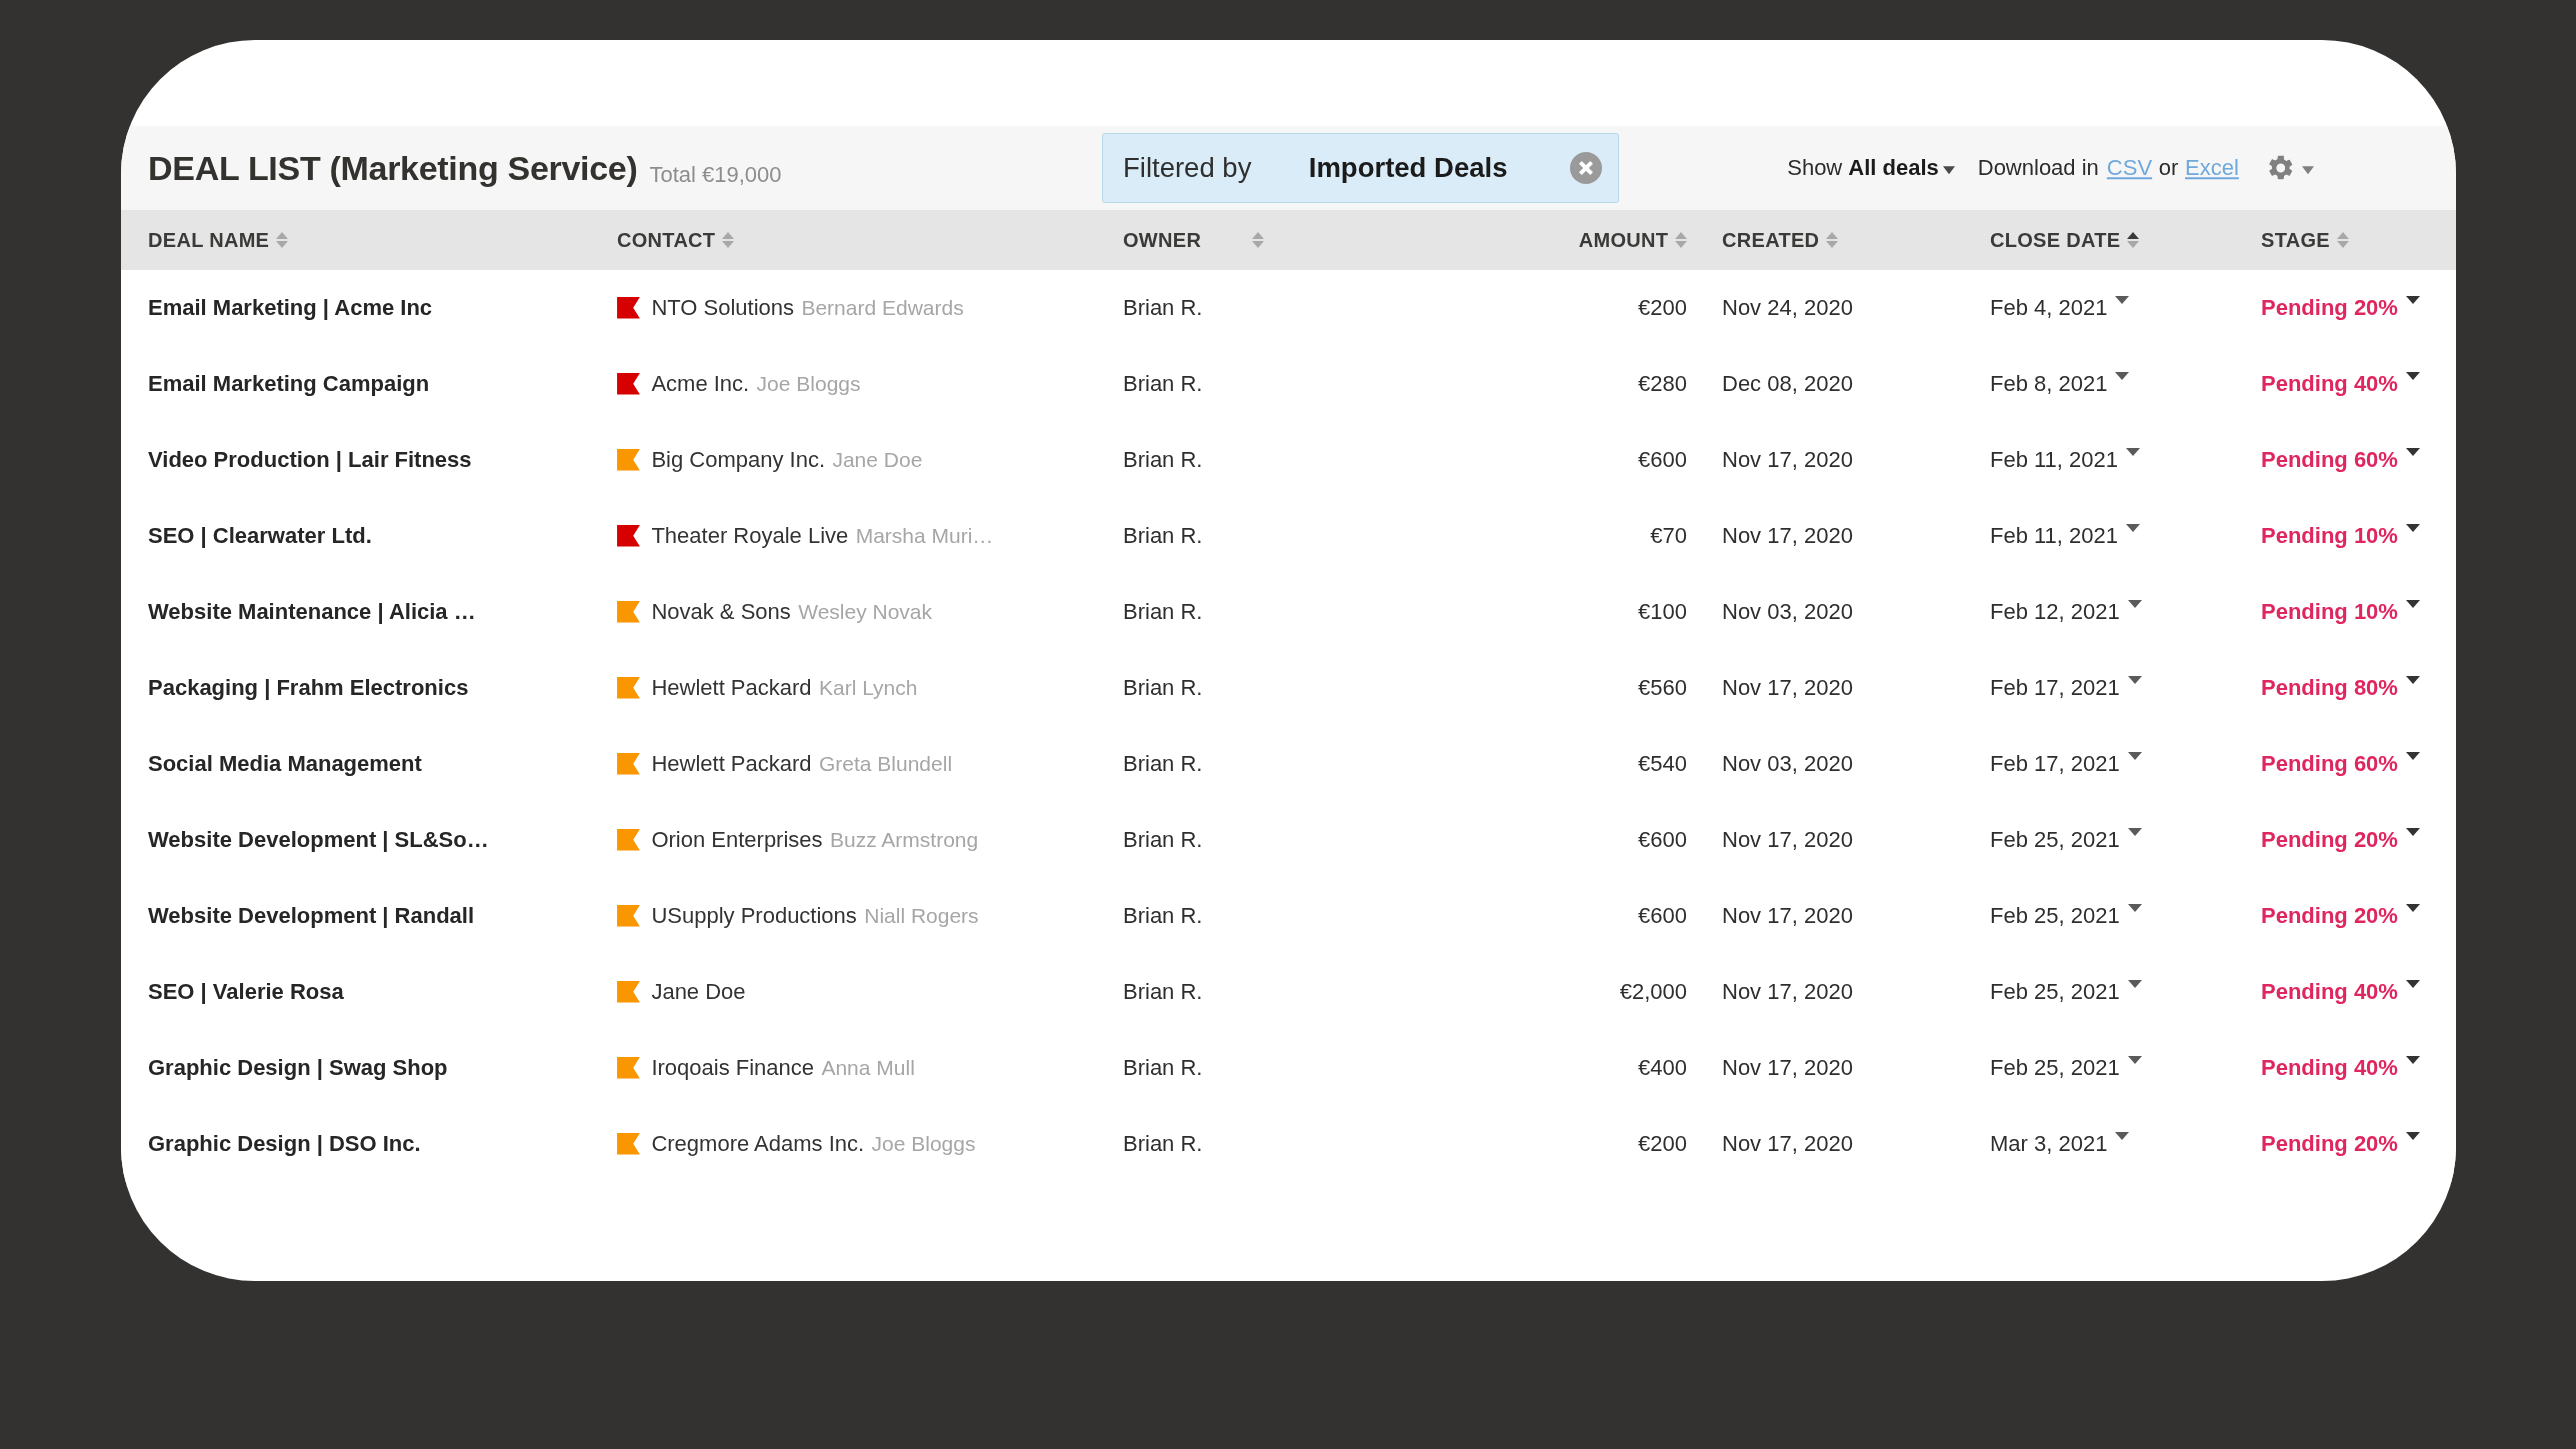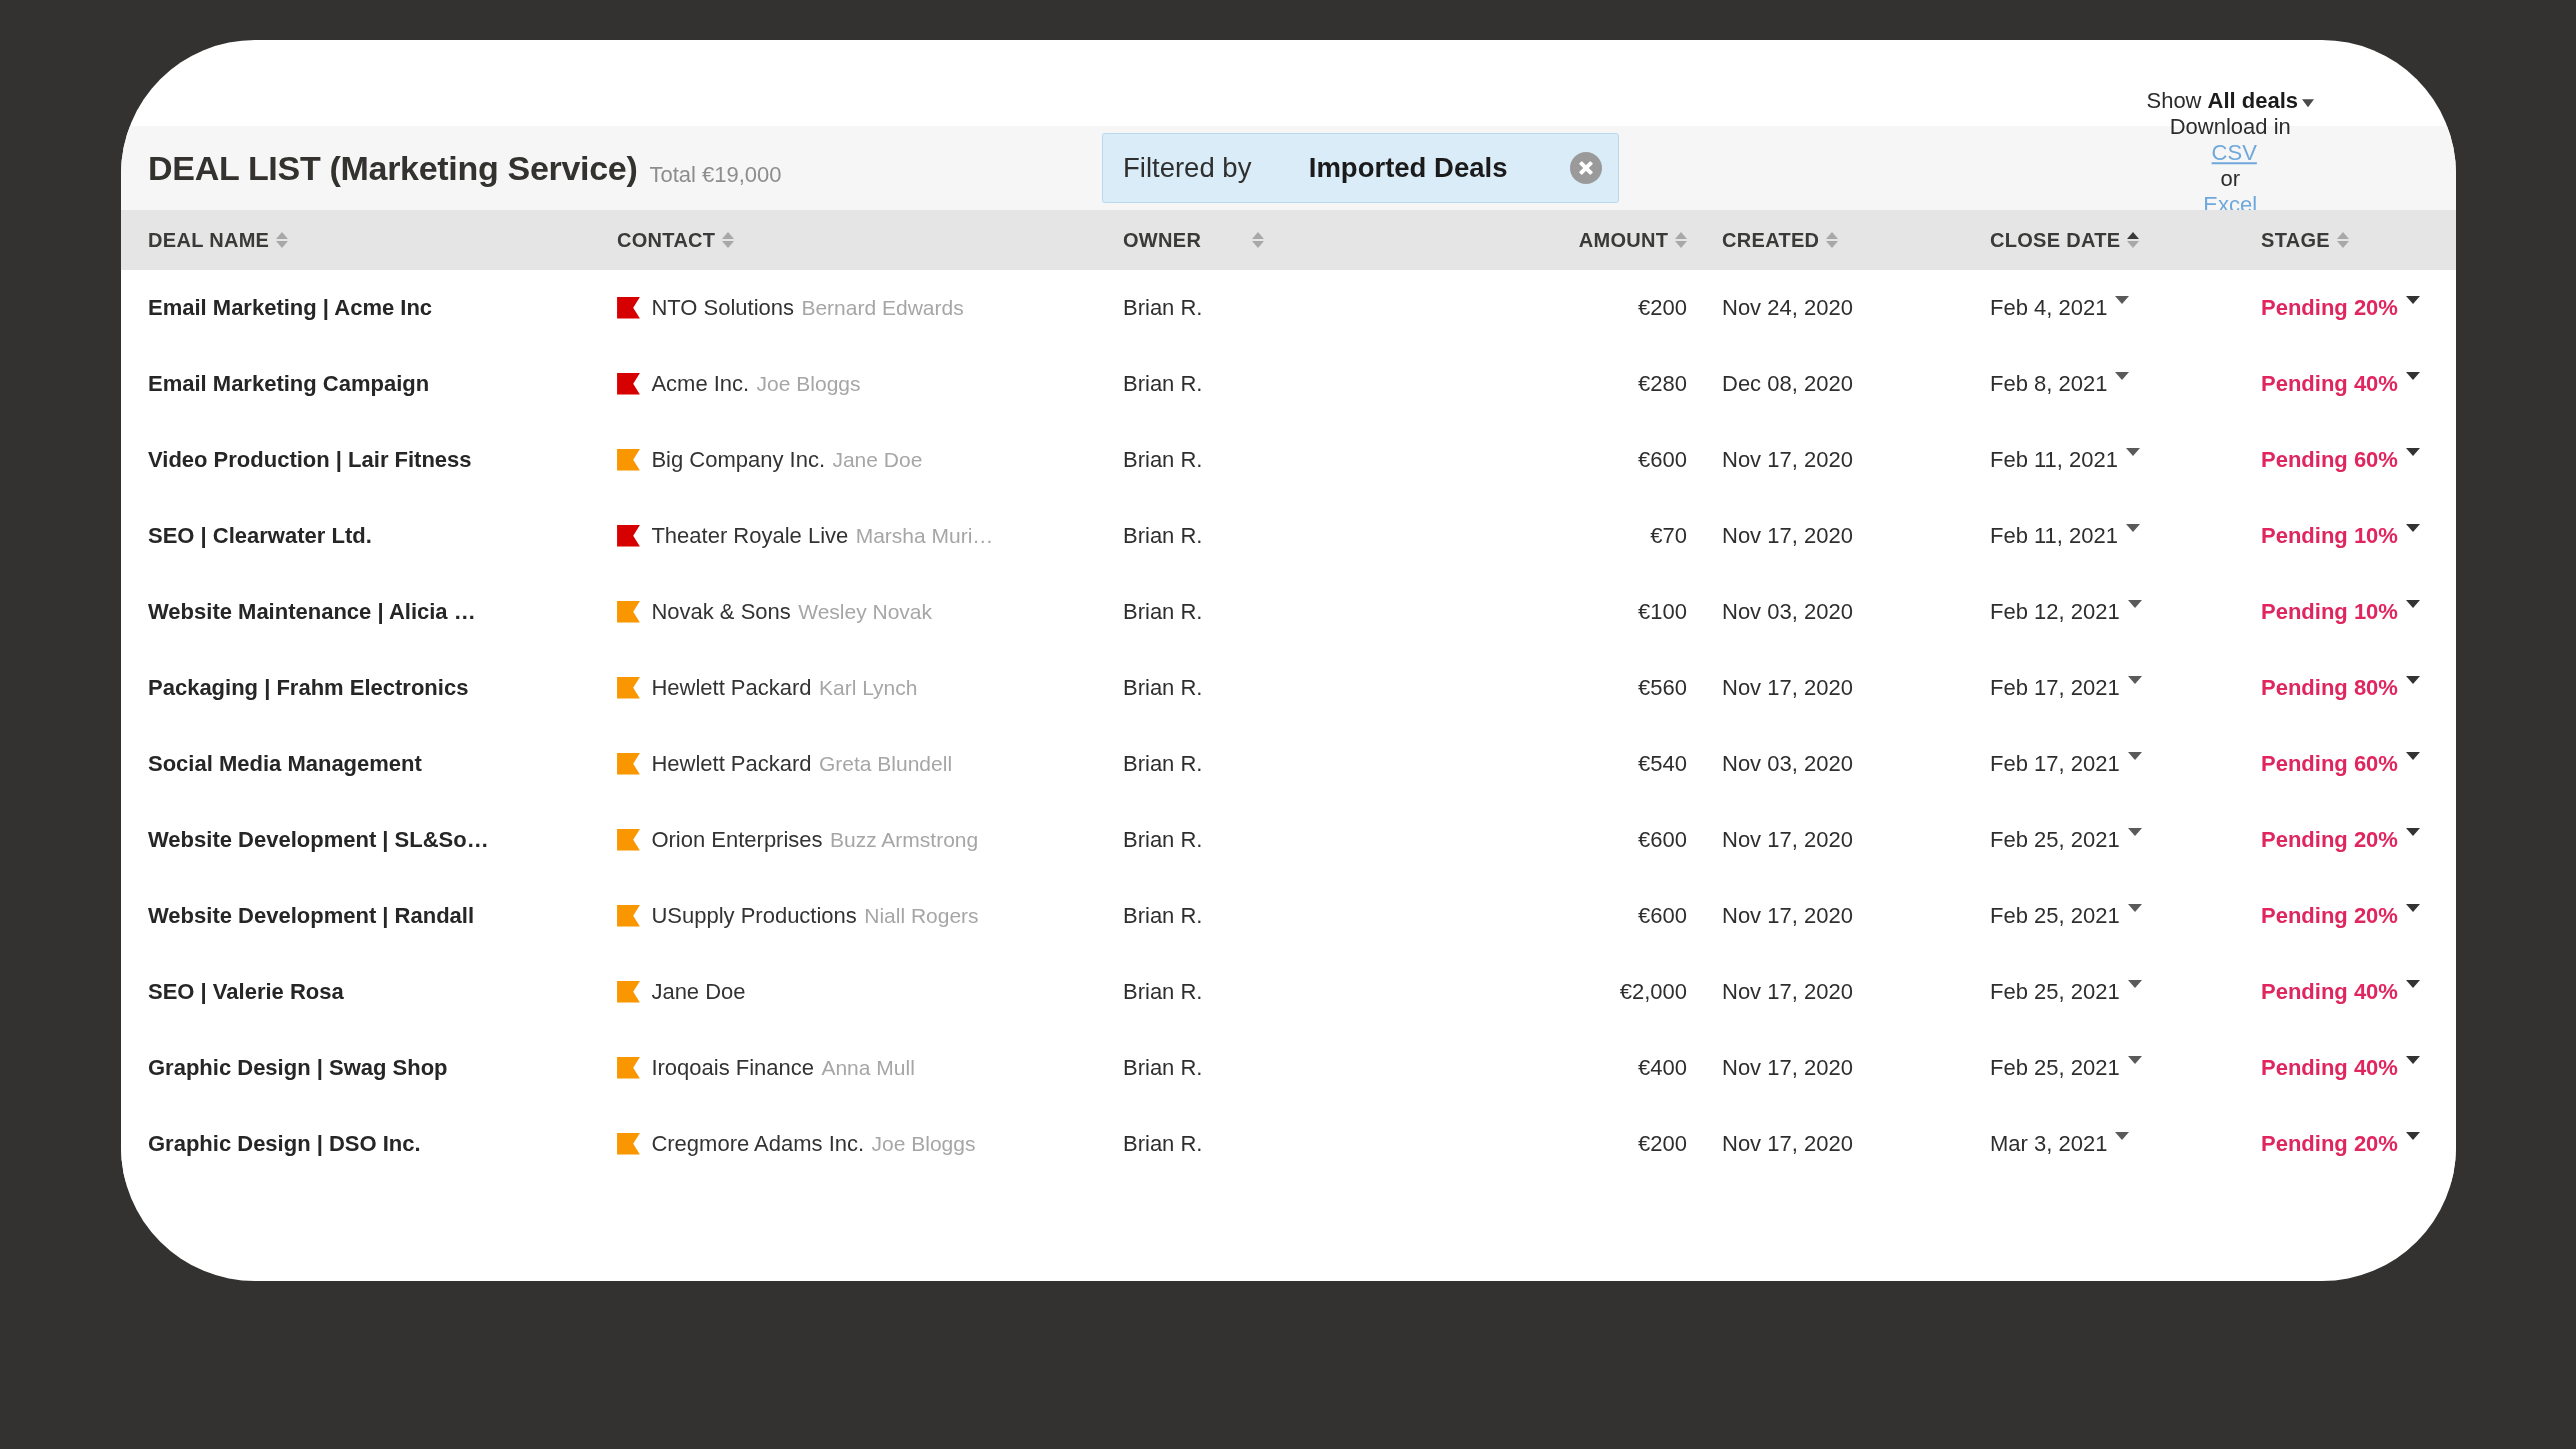--- a/index.html
+++ b/index.html
@@ -121,21 +121,20 @@
   
   .toolbar-right {
     position: absolute;
     right: 0px;
     top: 50%;
     transform: translateY(-50%);
     display: flex;
     align-items: center;
     white-space: nowrap;
     padding-right: 142px;
-    flex-direction: column;
   }
 
   .tb-item {
     font-size: 22px;
     color: #2c2c2c;
     display: flex;
     align-items: center;
   }
 
   .tb-strong { font-weight: bold; color: #1b1b1b; margin-left: 6px; }

